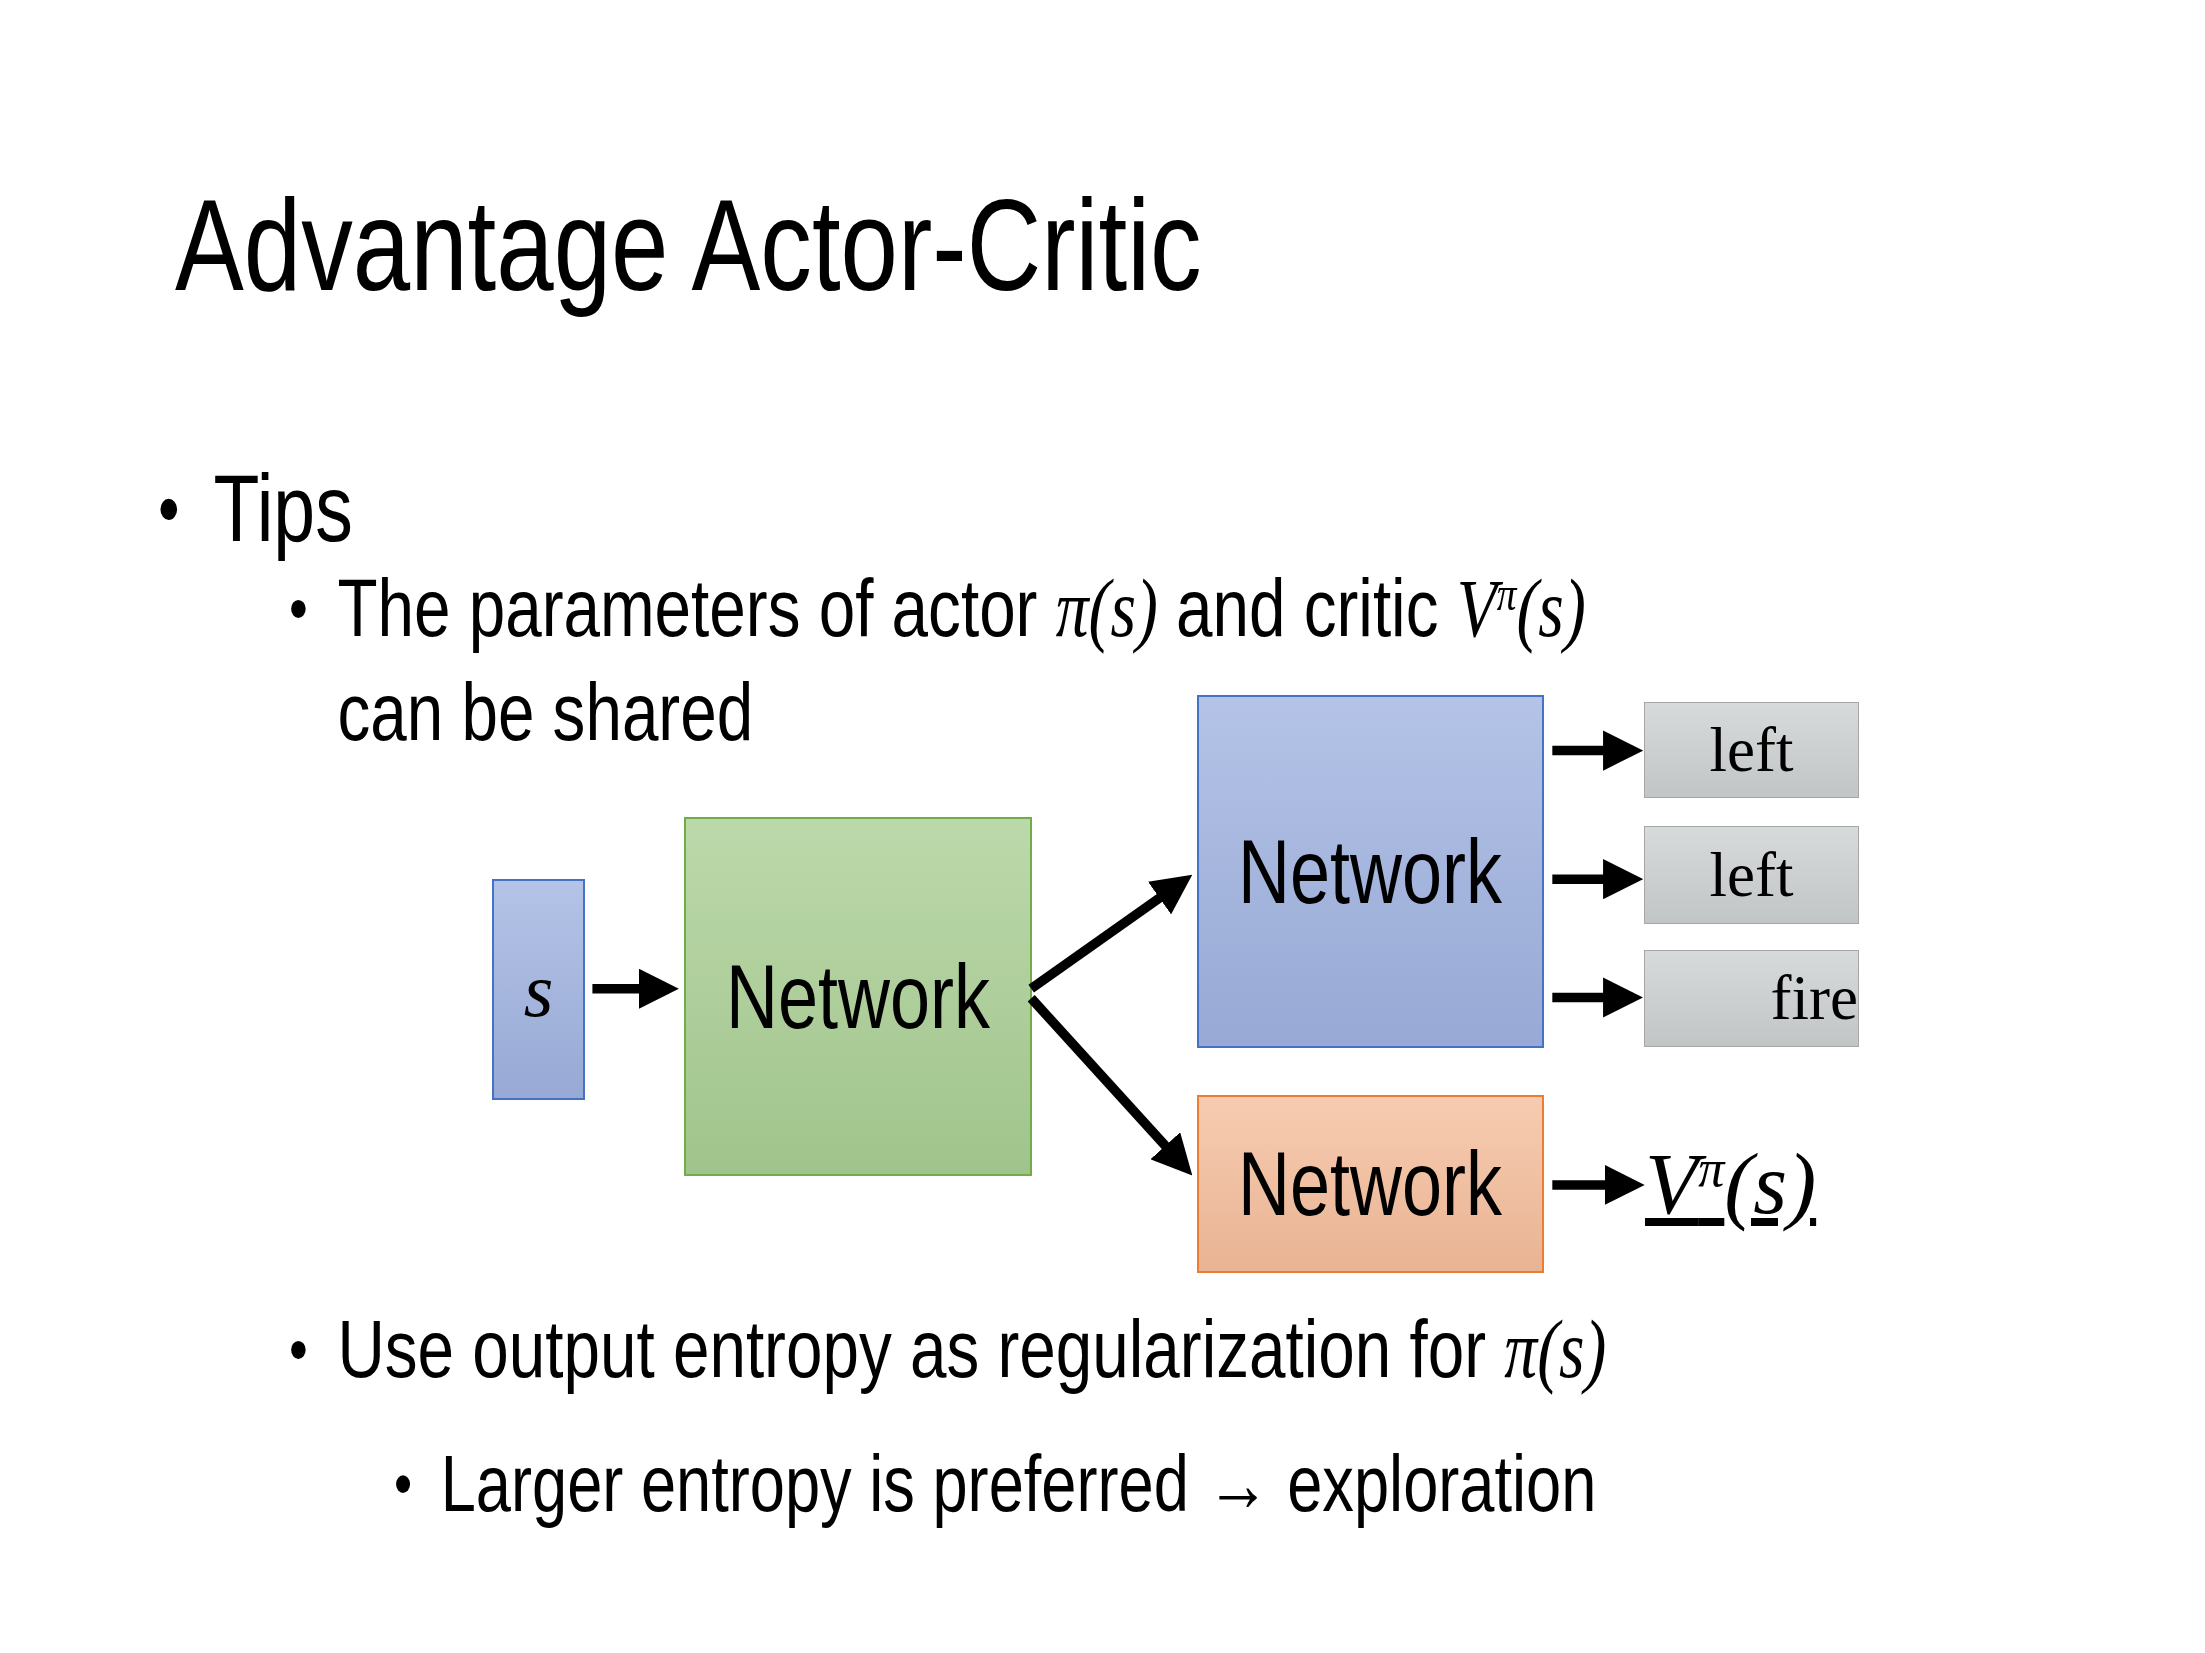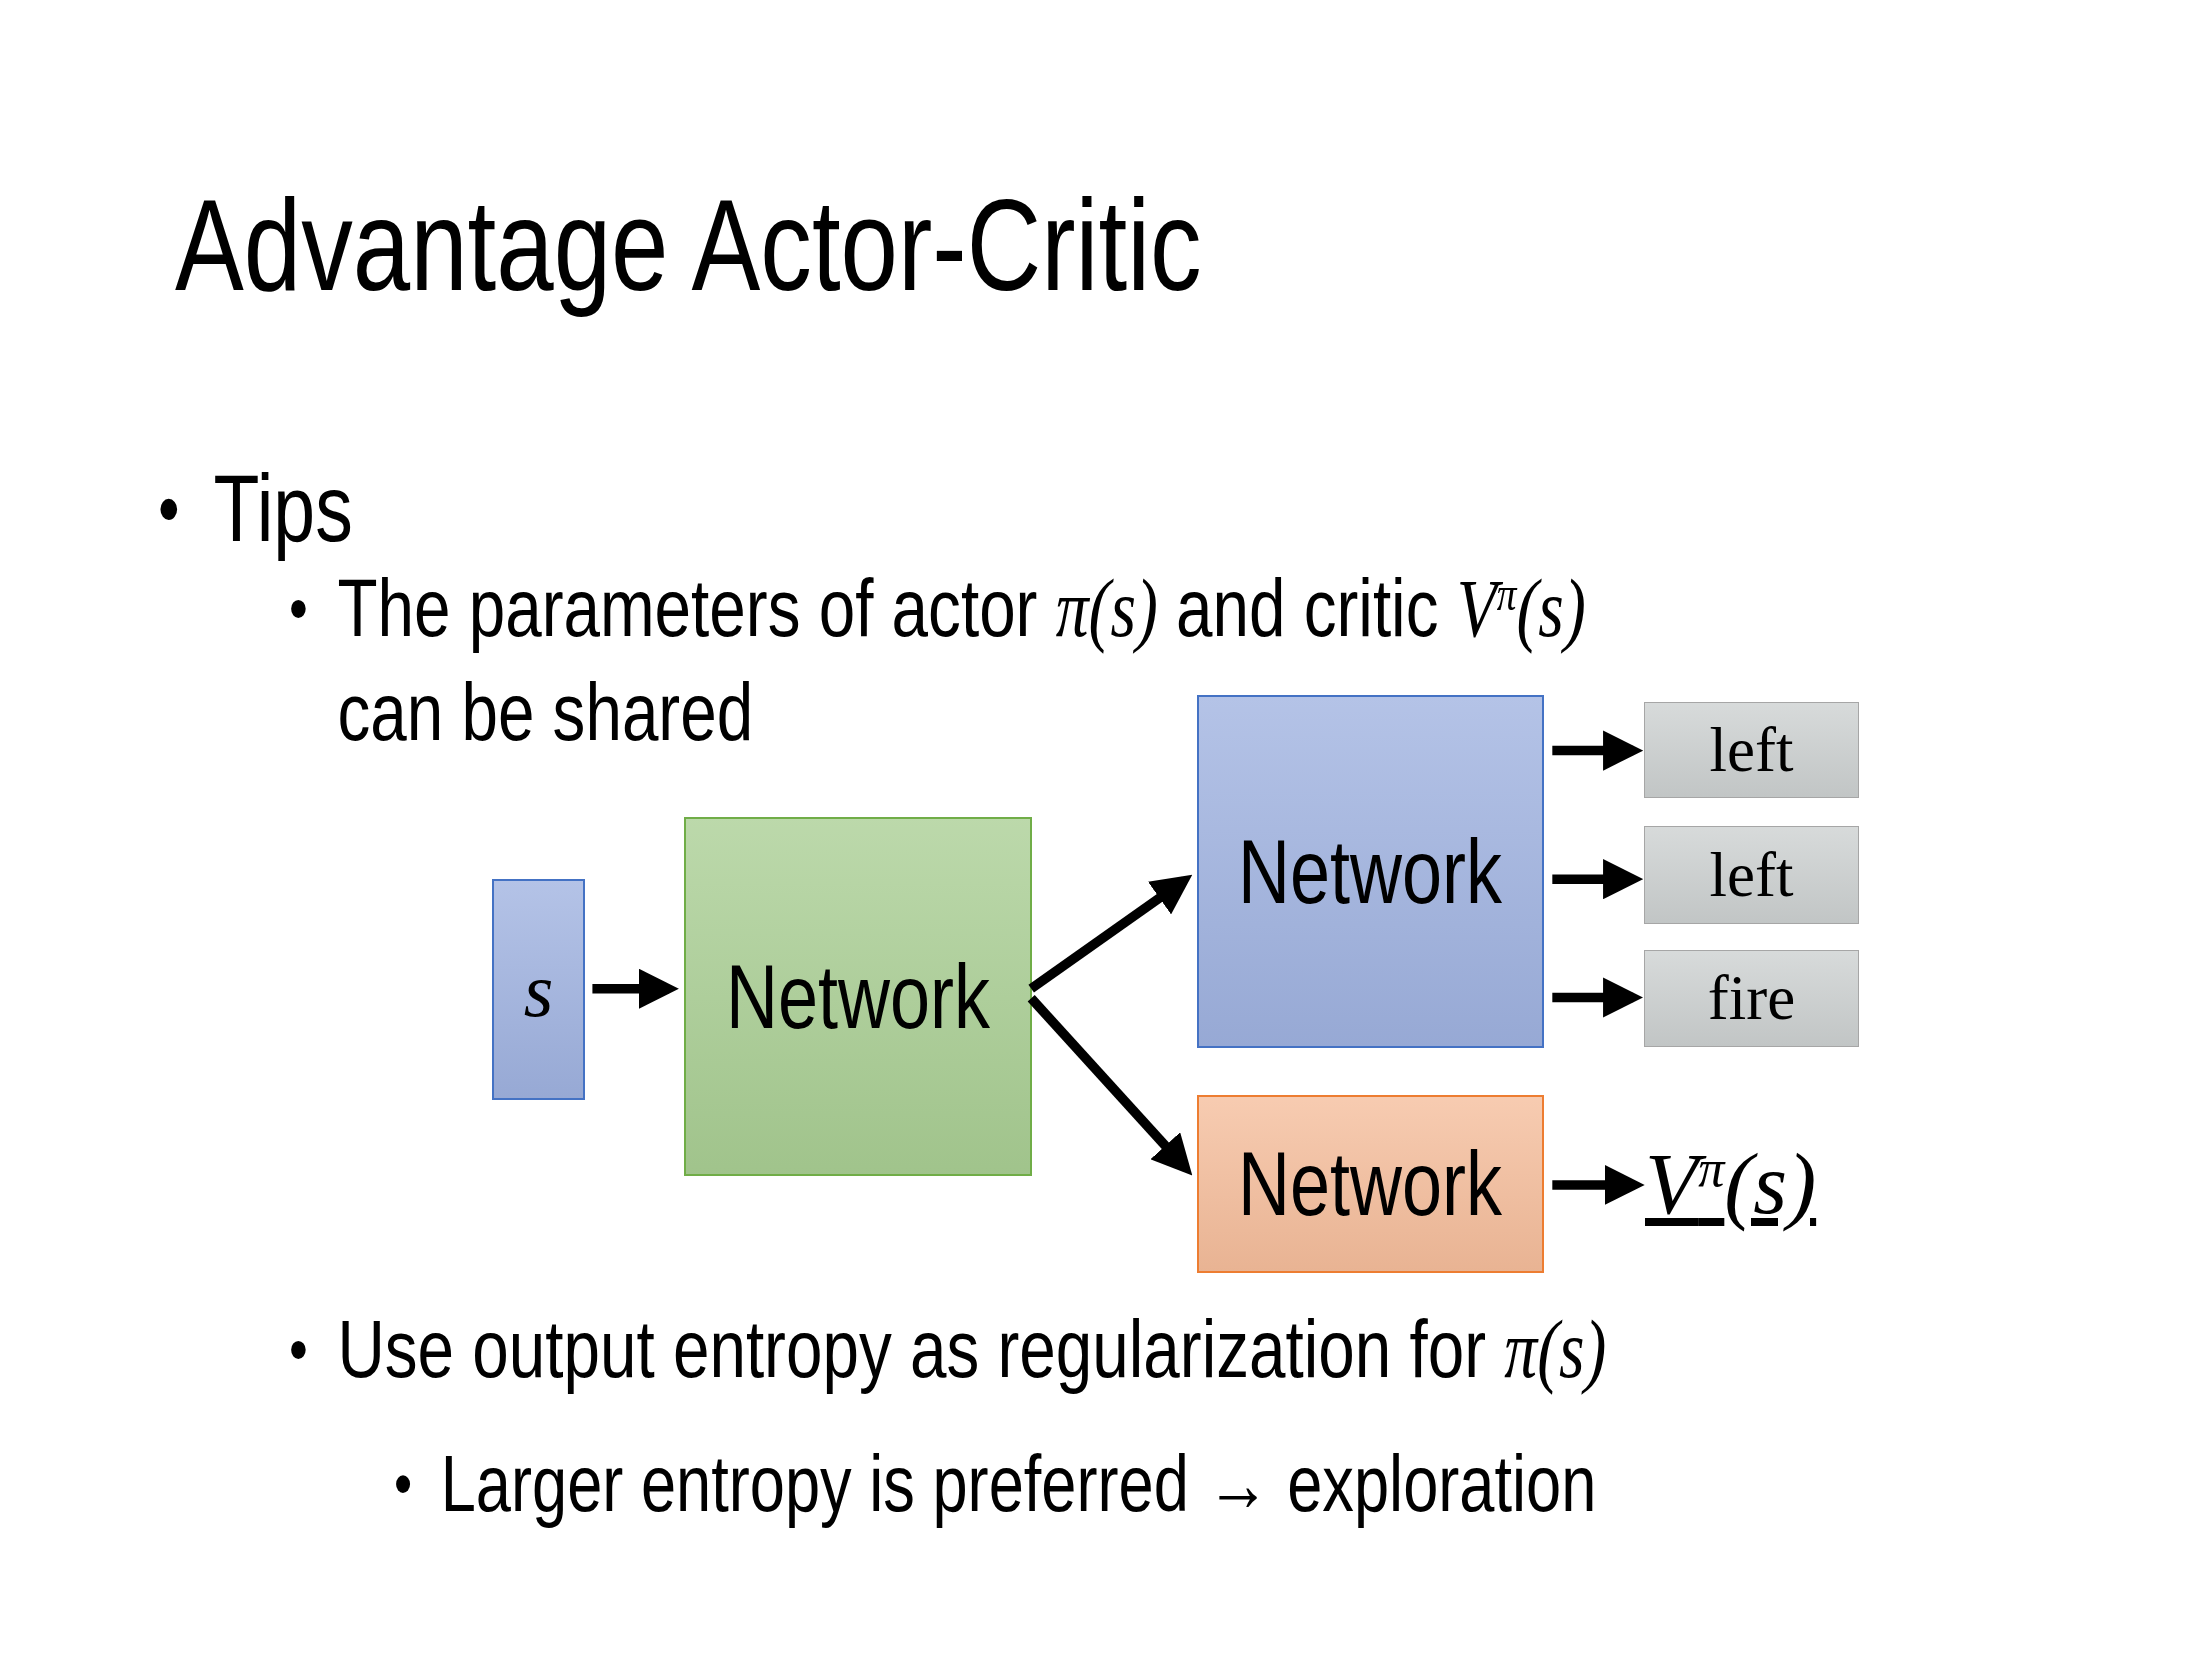--- a/index.html
+++ b/index.html
@@ -147,21 +147,21 @@
   <div class="box critic-box" style="background-color: rgb(245, 189, 155); border-color: rgb(237, 125, 49);">
     <span class="blabel">Network</span>
   </div>
 
   <div class="box action-box" style="top: 702px; height: 96px; background-color: rgb(204, 208, 208); border-color: rgb(166, 166, 166);">
     <span class="alabel">left</span>
   </div>
   <div class="box action-box" style="top: 826px; height: 98px; background-color: rgb(204, 208, 208); border-color: rgb(166, 166, 166);">
     <span class="alabel">left</span>
   </div>
-  <div class="box action-box" style="top: 950px; height: 97px; background-color: rgb(204, 208, 208); border-color: rgb(166, 166, 166);">
+  <div class="box action-box" style="top: 950px; height: 97px; background-color: rgb(204, 208, 208); border-color: rgb(166, 166, 166); justify-content: flex-end;">
     <span class="alabel">fire</span>
   </div>
 
   <div class="value-label">
     <span class="math big">V</span><span class="vsup">π</span><span class="math big">(s)</span>
   </div>
 
   <svg class="arrows" width="2205" height="1654" viewBox="0 0 3000 2250">
     <defs>
       <marker id="ah" viewBox="0 0 10 10" refX="7.5" refY="5" markerWidth="4.2" markerHeight="4.2" orient="auto-start-reverse">

